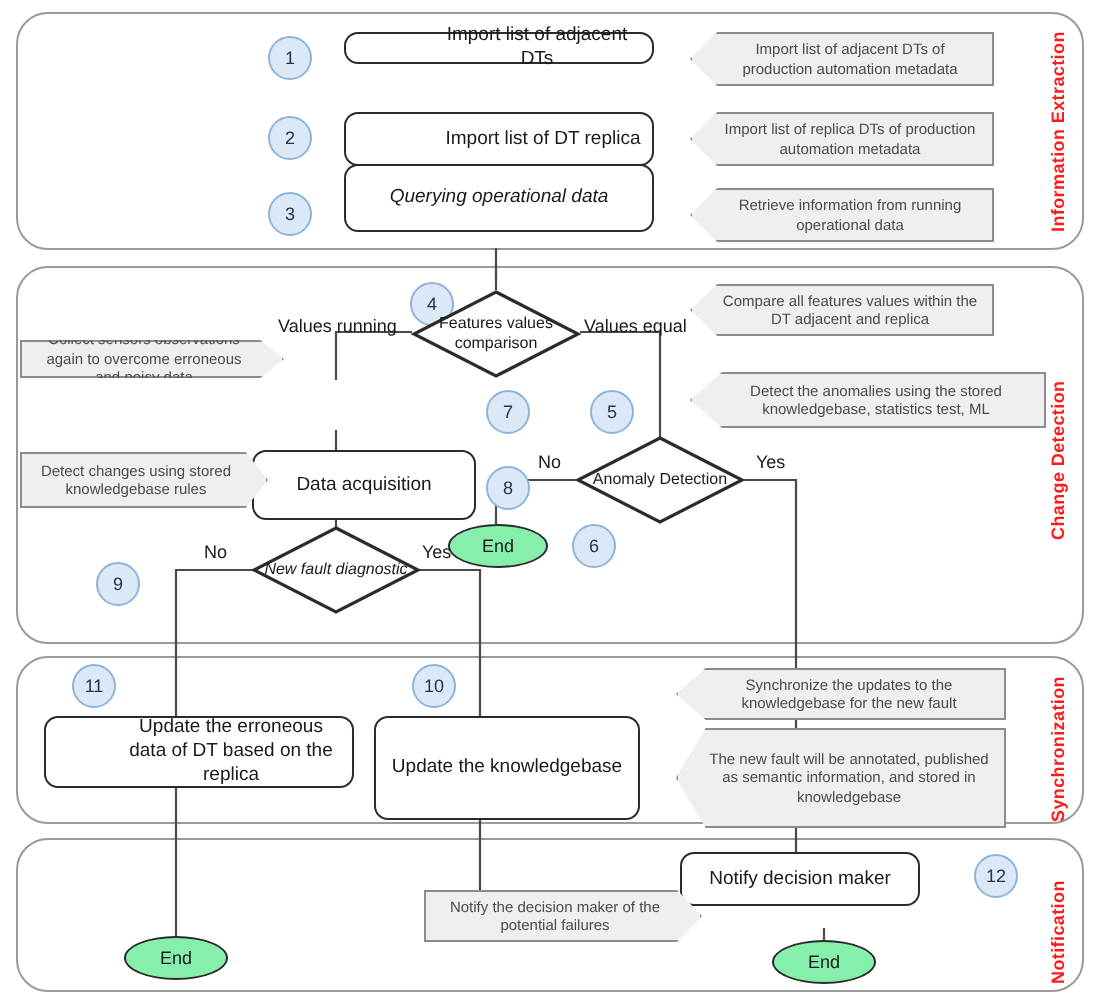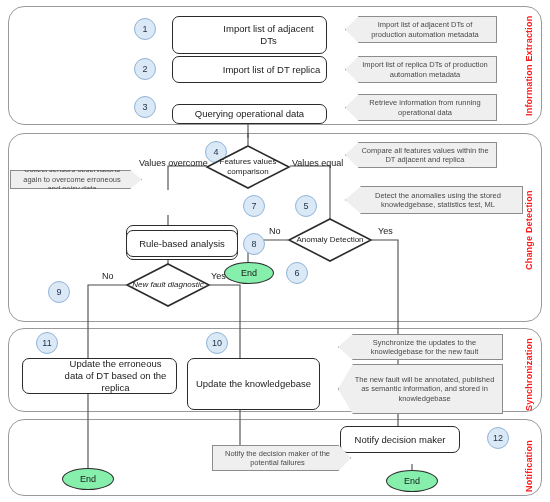--- a/index.html
+++ b/index.html
@@ -153,55 +153,55 @@
 
     <path d="M126,285 L88,285 L88,358"></path>
     <line x1="88" y1="394" x2="88" y2="468"></line>
 
     <path d="M240,394 L240,449 L350,449"></path>
 
     <line x1="412" y1="464" x2="412" y2="470"></line>
   </svg>
 
   <div class="circle" style="left:134px;top:18px;">1</div>
-  <div class="pbox" style="left:172px;top:16px;width:155px;height:38px;padding-left:42px;">Import list of adjacent DTs</div>
+  <div class="pbox" style="left:172px;top:16px;width:155px;height:16px;padding-left:42px;">Import list of adjacent DTs</div>
   <div class="callout left-point" style="left:345px;top:16px;width:152px;height:27px;">Import list of adjacent DTs of production automation metadata</div>
 
   <div class="circle" style="left:134px;top:58px;">2</div>
   <div class="pbox" style="left:172px;top:56px;width:155px;height:27px;padding-left:48px;">Import list of DT replica</div>
   <div class="callout left-point" style="left:345px;top:56px;width:152px;height:27px;">Import list of replica DTs of production automation metadata</div>
 
   <div class="circle" style="left:134px;top:96px;">3</div>
-  <div class="pbox" style="left:172px;top:104px;width:155px;height:20px;">Querying  operational  data</div>
+  <div class="pbox" style="left:172px;top:82px;width:155px;height:34px;font-style:italic;">Querying  operational  data</div>
   <div class="callout left-point" style="left:345px;top:94px;width:152px;height:27px;">Retrieve information from running operational data</div>
 
   <div class="circle" style="left:205px;top:141px;">4</div>
 
   <div class="diamond" style="left:206px;top:145px;width:84px;height:44px;">
     <svg width="84" height="44" viewBox="0 0 84 44">
       <polygon points="42,1 83,22 42,43 1,22" fill="#ffffff" stroke="#2b2b2b" stroke-width="1.6"></polygon>
     </svg>
     <div class="dtext" style="width:84px;height:44px;">Features values comparison</div>
   </div>
 
-  <div class="elabel" style="left:139px;top:158px;">Values overcome</div>
+  <div class="elabel" style="left:139px;top:158px;">Values running</div>
   <div class="elabel" style="left:292px;top:158px;">Values equal</div>
 
   <div class="callout left-point" style="left:345px;top:142px;width:152px;height:26px;">Compare all features values within the  DT adjacent and replica</div>
 
   <div class="callout right-point" style="left:10px;top:170px;width:132px;height:19px;">Collect sensors observations again to overcome erroneous and noisy data</div>
 
   <div class="pbox" style="left:126px;top:189px;width:112px;height:35px;margin-top:36px;">Data acquisition</div>
   <div class="circle" style="left:243px;top:195px;">7</div>
 
   <div class="circle" style="left:295px;top:195px;">5</div>
   <div class="callout left-point" style="left:345px;top:186px;width:178px;height:28px;">Detect the anomalies using the stored knowledgebase, statistics test, ML</div>
 
-
-  <div class="pbox" style="left:126px;top:230px;width:112px;height:27px;">Rule-based analysis</div>
+  <div class="callout right-point" style="left:10px;top:226px;width:124px;height:28px;">Detect changes using stored knowledgebase rules</div>
+
   <div class="circle" style="left:243px;top:233px;">8</div>
 
   <div class="diamond" style="left:288px;top:218px;width:84px;height:44px;">
     <svg width="84" height="44" viewBox="0 0 84 44">
       <polygon points="42,1 83,22 42,43 1,22" fill="#ffffff" stroke="#2b2b2b" stroke-width="1.6"></polygon>
     </svg>
     <div class="dtext" style="width:84px;height:44px;">Anomaly Detection</div>
   </div>
 
   <div class="elabel" style="left:269px;top:226px;">No</div>

